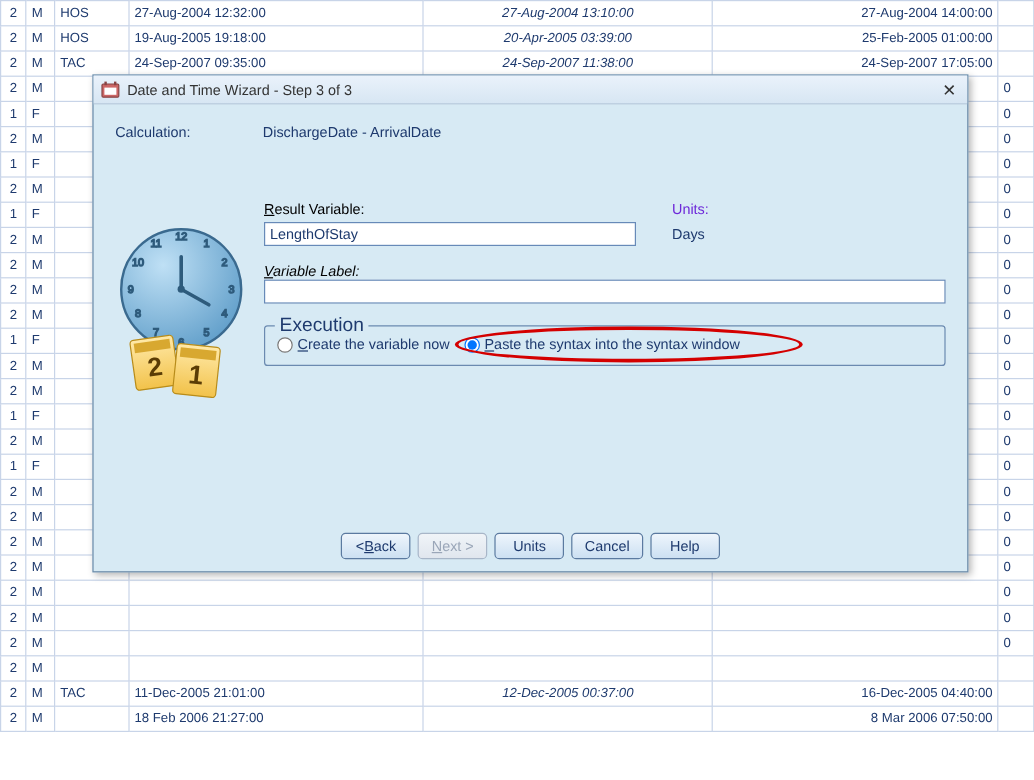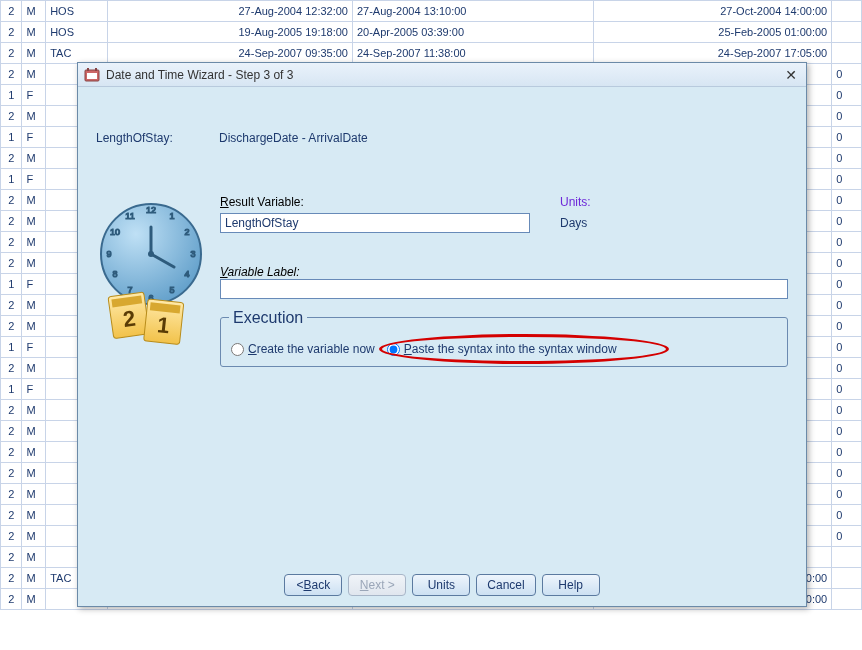--- a/index.html
+++ b/index.html
@@ -21,36 +21,35 @@
     border: 1px solid #c8d4e8;
     height: 21px;
     padding: 0 4px;
     color: #1e3a6e;
     white-space: nowrap;
     overflow: hidden;
   }
   .col-a { width: 18px; text-align: center; }
   .col-b { width: 20px; }
   .col-c { width: 52px; }
-  .col-d { width: 206px; text-align: right; }
-  .col-e { width: 203px; text-align: left; }
+  .col-d { width: 206px; text-align: left; }
+  .col-e { width: 203px; text-align: center; font-style: italic; }
   .col-f { width: 200px; text-align: right; }
   .col-g { width: 25px; border-right: none; }
   .dialog {
     position: absolute;
     left: 77px;
     top: 62px;
     width: 730px;
-    height: 545px;
+    height: 415px;
     background: #d7eaf4;
     border: 1px solid #6b8aa8;
     box-shadow: 2px 2px 6px rgba(0,0,0,0.3);
     display: flex;
     flex-direction: column;
-    gap: 28px;
   }
   .titlebar {
     height: 24px;
     background: linear-gradient(#eaf2fb, #d7e6f3);
     border-bottom: 1px solid #b8cadd;
     display: flex;
     align-items: center;
     padding: 0 6px;
     gap: 6px;
   }
@@ -72,21 +71,21 @@
   .row-calc .label { width: 95px; }
   .mid {
     display: flex;
     gap: 14px;
     align-items: flex-start;
   }
   .clock-wrap {
     width: 110px;
     height: 160px;
     position: relative;
-    margin-top: 4px;
+    margin-top: 19px;
     flex-shrink:0;
   }
   .fields { flex: 1; }
   .field-row { display: flex; gap: 30px; align-items: center; margin-bottom:4px;}
   .field-label { color:#000000; font-size:12px; width:130px;}
   .units-label { color:#6d28d9; font-size:12px; }
   .units-val { color:#1e3a6e; font-size:12px;}
   input[type=text].tx {
     border: 1px solid #678ab8;
     height: 20px;
@@ -157,21 +156,21 @@
 <body>
 
 <table class="grid">
     <tbody id="grid-body">
       <tr>
         <td class="col-a">2</td>
         <td class="col-b">M</td>
         <td class="col-c">HOS</td>
         <td class="col-d">27-Aug-2004 12:32:00</td>
         <td class="col-e">27-Aug-2004 13:10:00</td>
-        <td class="col-f">27-Oct-2004 14:00:00</td>
+        <td class="col-f">27-Aug-2004 14:00:00</td>
         <td class="col-g"></td>
       </tr>
       <tr>
         <td class="col-a">2</td>
         <td class="col-b">M</td>
         <td class="col-c">HOS</td>
         <td class="col-d">19-Aug-2005 19:18:00</td>
         <td class="col-e">20-Apr-2005 03:39:00</td>
         <td class="col-f">25-Feb-2005 01:00:00</td>
         <td class="col-g"></td>
@@ -430,21 +429,21 @@
           <rect x="3" y="1" width="2" height="3" fill="#844"></rect>
           <rect x="11" y="1" width="2" height="3" fill="#844"></rect>
           <rect x="3" y="6" width="10" height="6" fill="#fff"></rect>
         </svg>
     </span>
     <span class="title">Date and Time Wizard - Step 3 of 3</span>
     <span class="close">✕</span>
   </div>
   <div class="body">
     <div class="row-calc">
-      <span class="label">LengthOfStay:</span>
+      <span class="label">Calculation:</span>
       <span>DischargeDate - ArrivalDate</span>
     </div>
     <div class="mid">
       <div class="clock-wrap">
         <svg width="110" height="160" viewBox="0 0 110 160">
           <defs>
             <radialGradient id="gClock" cx="0.35" cy="0.3" r="0.8">
               <stop offset="0%" stop-color="#bfe0f5"></stop>
               <stop offset="100%" stop-color="#5d9cc8"></stop>
             </radialGradient>
@@ -485,29 +484,29 @@
       </div>
       <div class="fields">
         <div class="field-row">
           <div style="flex:0 0 310px;">
             <div class="field-label"><span style="text-decoration:underline">R</span><span>esult Variable:</span></div>
           </div>
           <div>
             <div class="units-label">Units:</div>
           </div>
         </div>
-        <div class="field-row" style="margin-bottom:32px;">
+        <div class="field-row" style="margin-bottom:14px;">
           <input type="text" class="tx input-result" value="LengthOfStay" style="">
           <span class="units-val">Days</span>
         </div>
         <div class="field-label" style="width:auto;font-style:italic;"><span style="text-decoration:underline">V</span>ariable Label:</div>
         <input type="text" class="tx input-label" value="" style="">
         <div class="fieldset">
           <span class="legend">Execution</span>
-          <div class="radio-row" style="position:relative;margin-top:16px;">
+          <div class="radio-row" style="position:relative;">
             <label class="radio-opt">
               <input type="radio" name="exec" style="">
               <span><span style="text-decoration:underline">C</span>reate the variable now</span>
             </label>
             <label class="radio-opt">
               <input type="radio" name="exec" checked="" style="">
               <span><span style="text-decoration:underline">P</span>aste the syntax into the syntax window</span>
             </label>
             <div class="ellipse-callout" style="left:148px; top:-8px;"></div>
           </div>

